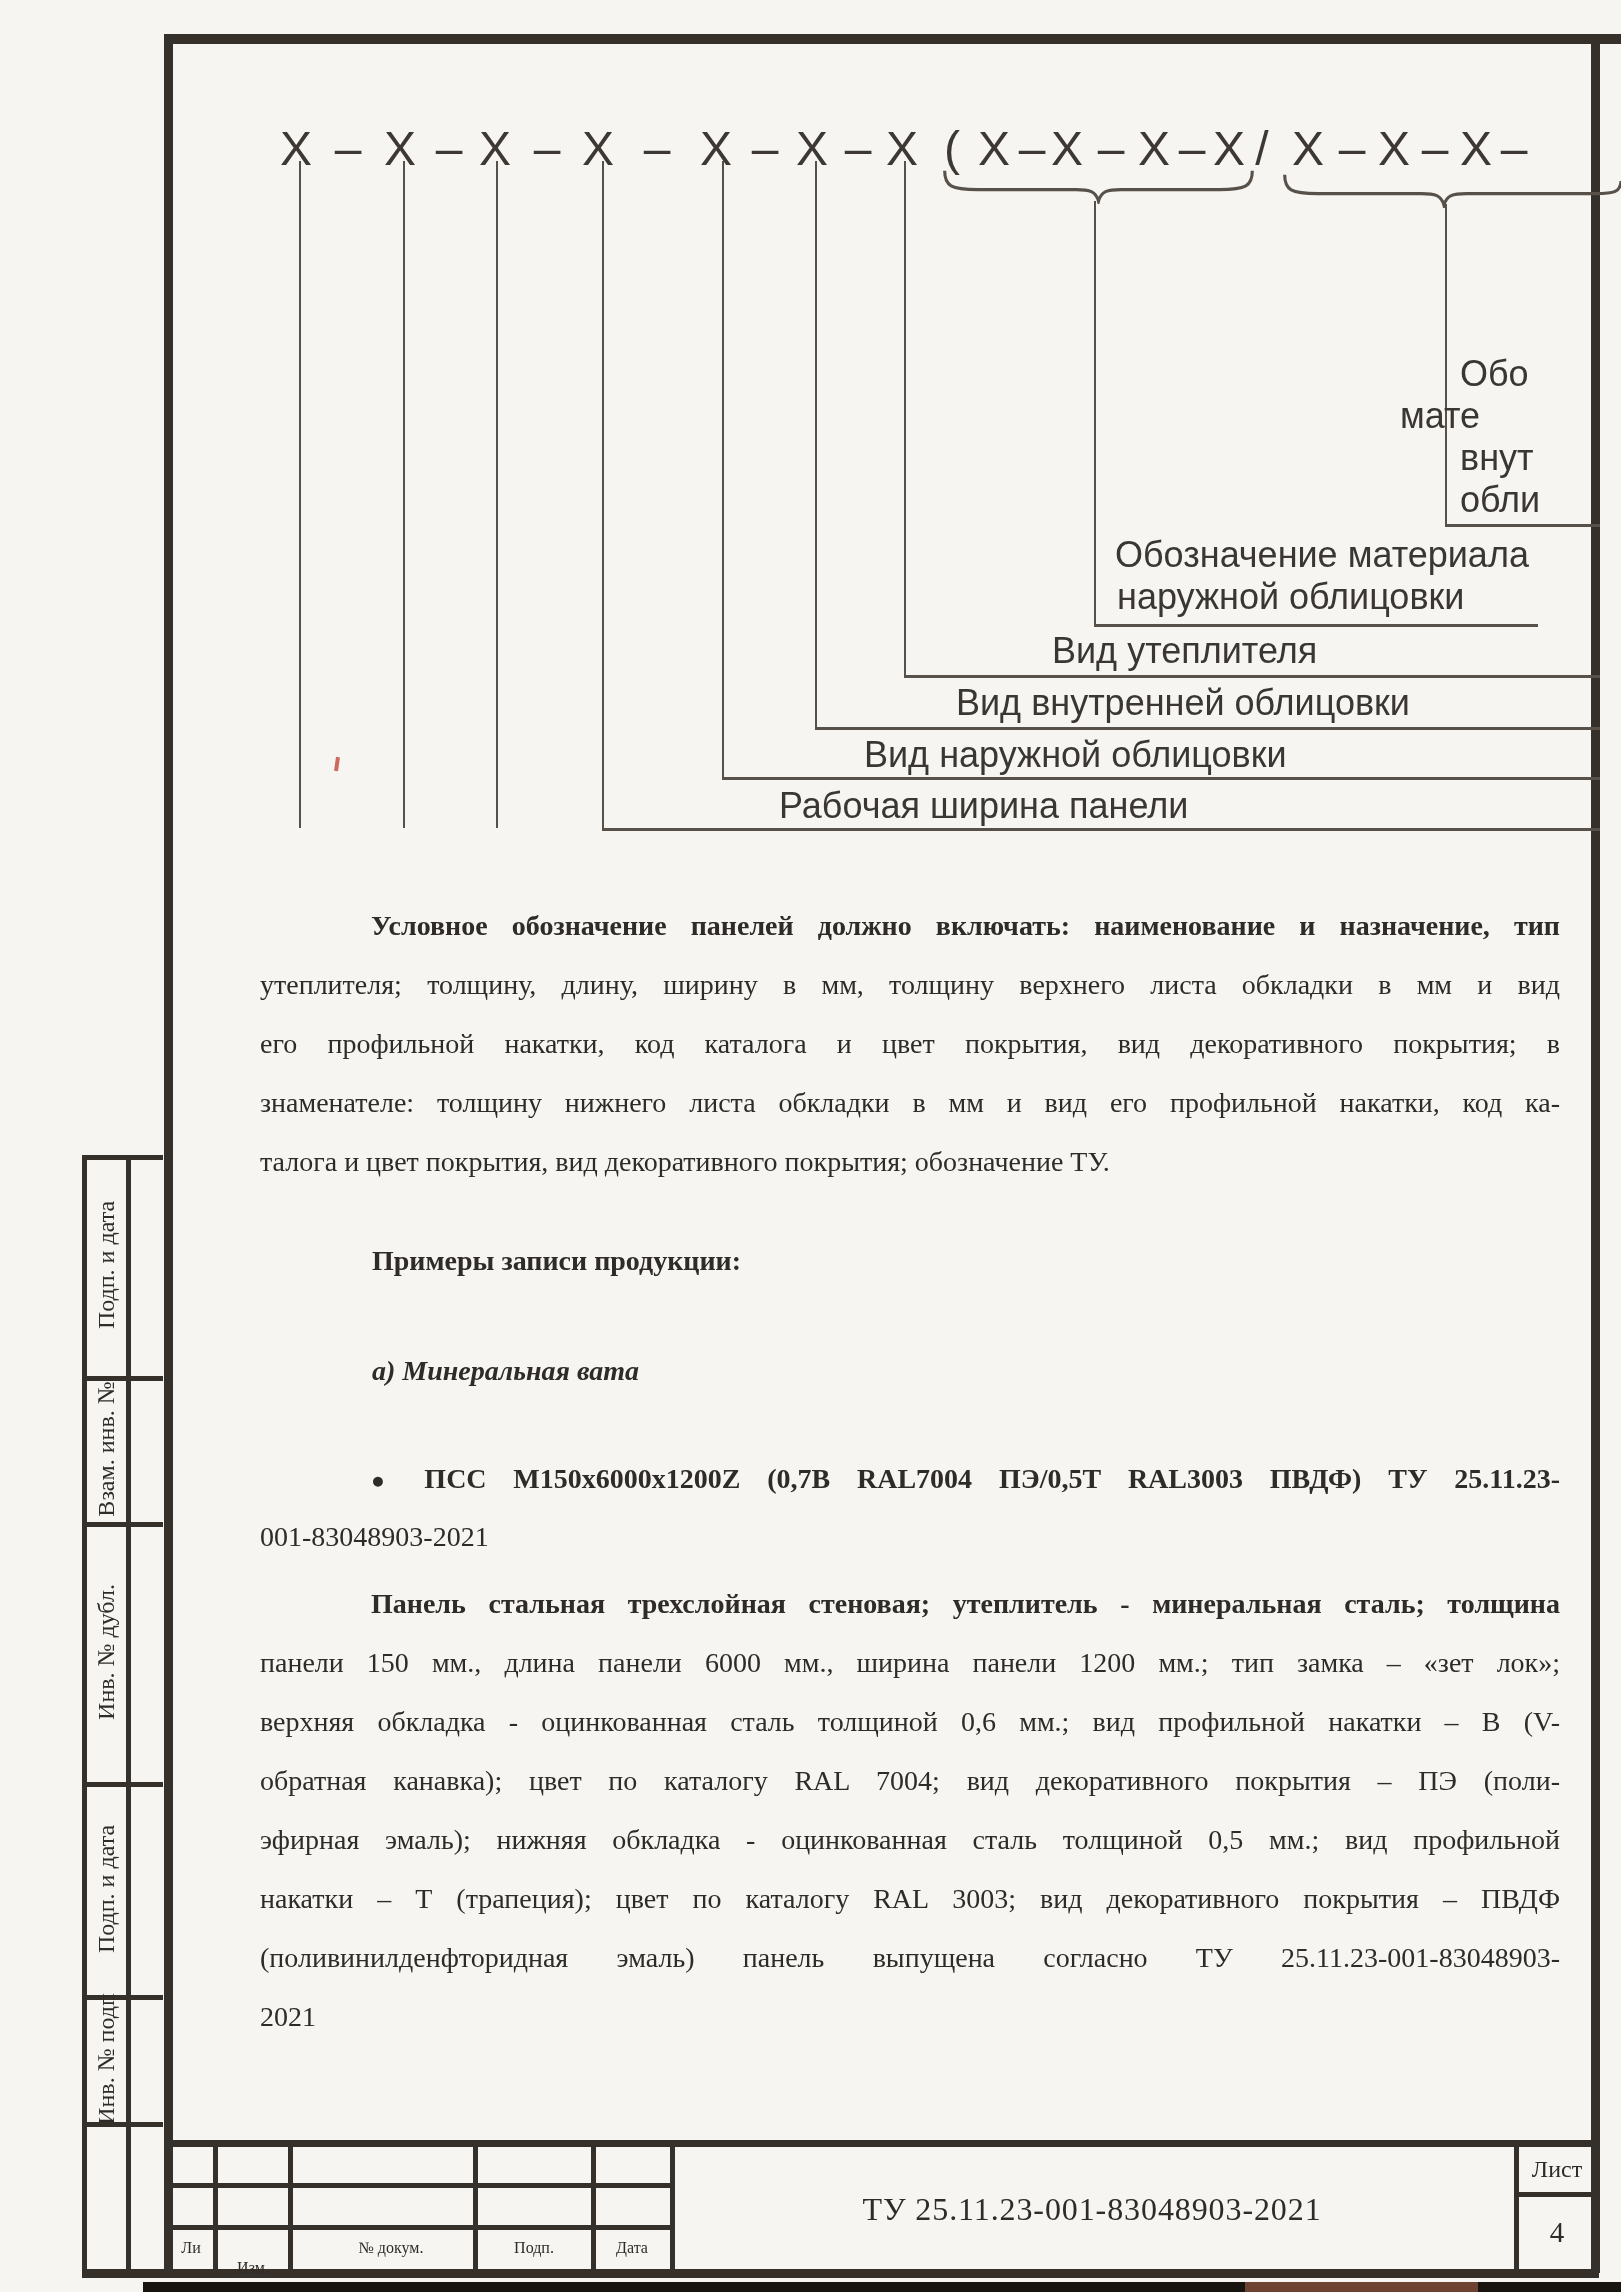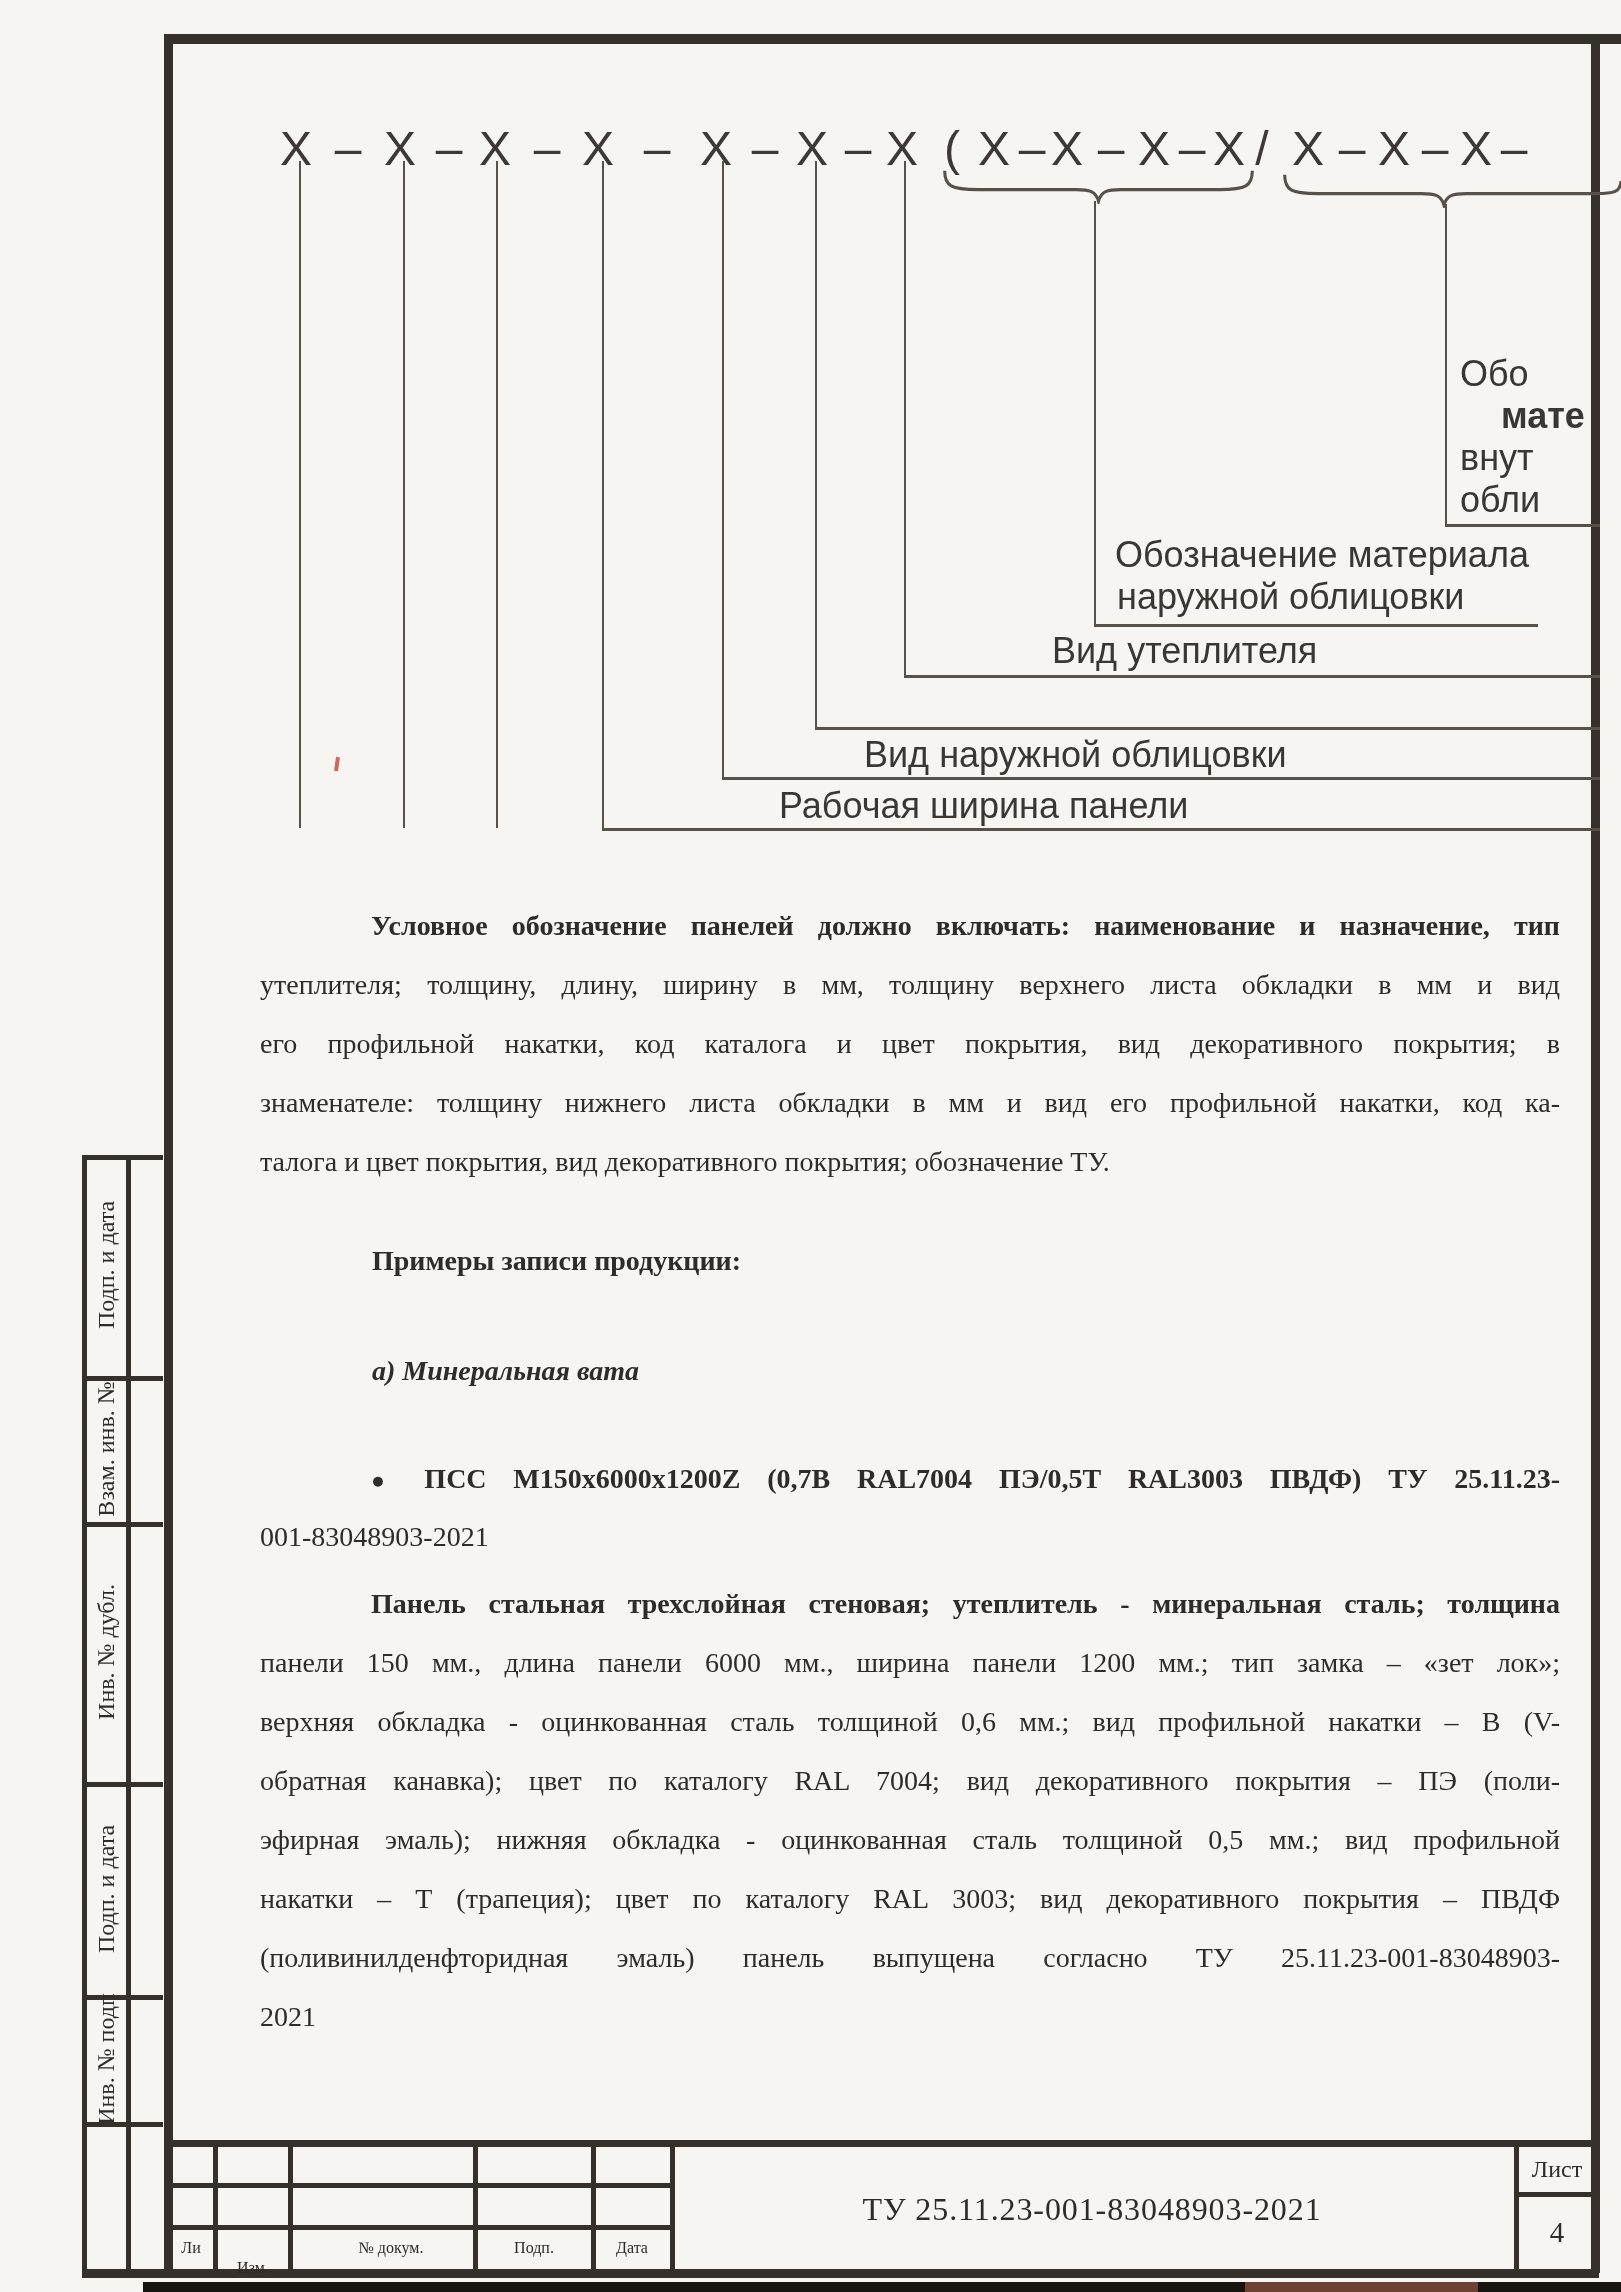--- a/index.html
+++ b/index.html
@@ -127,27 +127,28 @@
     </div>
 
   <svg class="abs" style="left:942px;top:168px;" width="313" height="36" viewBox="0 0 350 40">
     <path d="M3,3 C3,20 10,24 40,24 L150,24 C165,24 172,26 175,37 C178,26 185,24 200,24 L310,24 C340,24 347,20 347,3" fill="none" stroke="#57514a" stroke-width="3.5"></path>
   </svg>
   <svg class="abs" style="left:1282px;top:172px;" width="340" height="36" viewBox="0 0 380 40">
     <path d="M3,3 C3,20 10,24 40,24 L156,24 C171,24 178,26 181,37 C184,26 191,24 206,24 L350,24 C372,24 378,22 379,10" fill="none" stroke="#57514a" stroke-width="3.5"></path>
   </svg>
 
   <div class="dlabel" style="left:1460px;top:353px;">Обо</div>
-  <div class="dlabel" style="left:1501px;top:395px;font-weight:bold;">мате</div>
+  <div class="dlabel" style="left:1400px;top:395px;">мате</div>
   <div class="dlabel" style="left:1460px;top:437px;">внут</div>
   <div class="dlabel" style="left:1460px;top:479px;">обли</div>
 
   <div class="dlabel" style="left:1115px;top:534px;">Обозначение материала</div>
   <div class="dlabel" style="left:1117px;top:576px;">наружной облицовки</div>
   <div class="dlabel" style="left:1052px;top:630px;">Вид утеплителя</div>
+  <div class="dlabel" style="left:956px;top:682px;">Вид внутренней облицовки</div>
   <div class="dlabel" style="left:864px;top:734px;">Вид наружной облицовки</div>
   <div class="dlabel" style="left:779px;top:785px;">Рабочая ширина панели</div>
 
   <div class="textcol" style="top:896px;">
     <div class="jline ind">Условное обозначение панелей должно включать:  наименование и назначение, тип</div>
     <div class="jline">утеплителя; толщину, длину, ширину  в мм, толщину верхнего листа обкладки  в мм и вид</div>
     <div class="jline">его профильной накатки, код каталога и цвет покрытия, вид декоративного покрытия; в</div>
     <div class="jline">знаменателе: толщину нижнего листа обкладки в мм и вид его профильной накатки, код ка-</div>
     <div class="bodyline">талога и цвет покрытия, вид декоративного покрытия; обозначение  ТУ.</div>
   </div>

